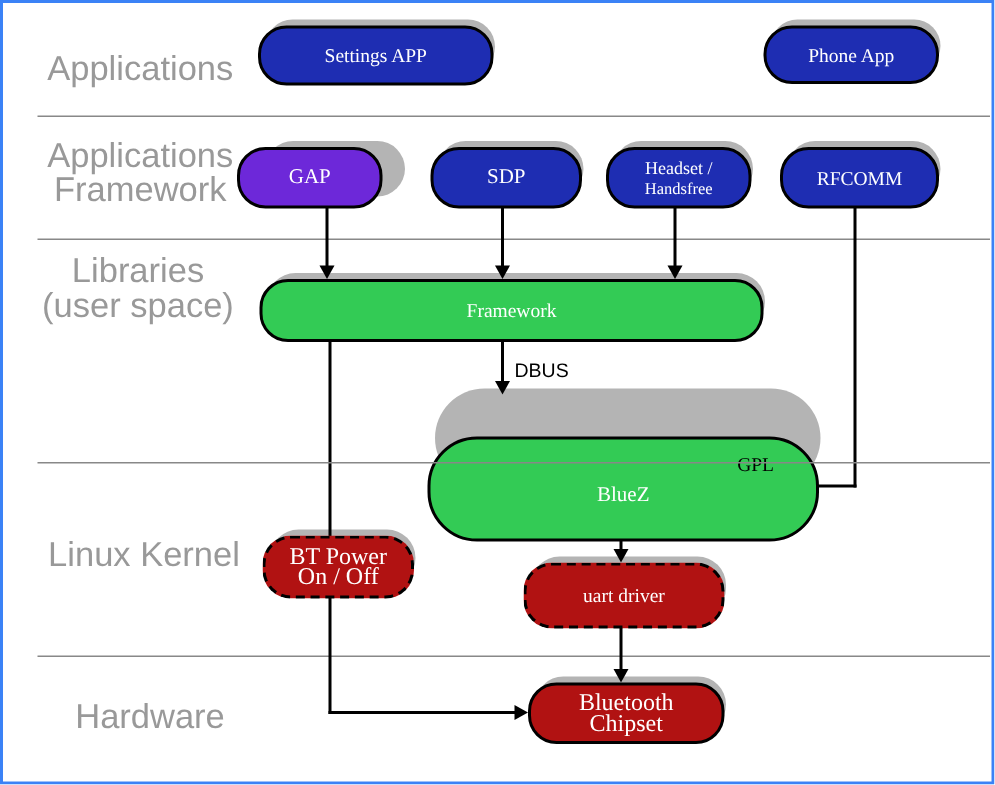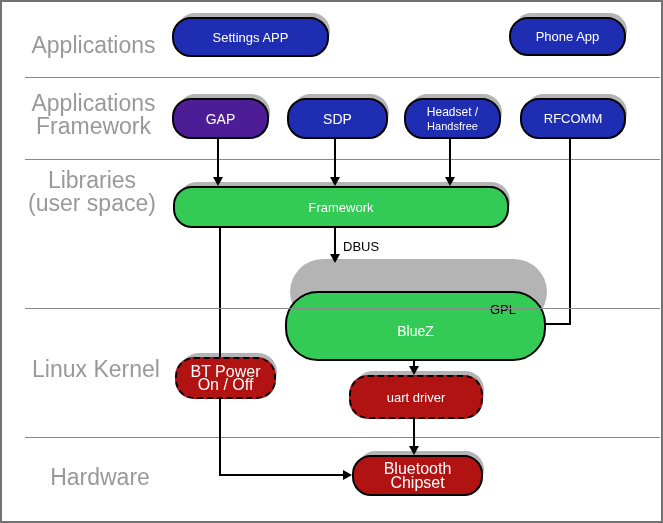--- a/index.html
+++ b/index.html
@@ -1,32 +1,32 @@
 <!DOCTYPE html>
 <html><head>
 <meta charset="utf-8">
 <style>
   html,body{margin:0;padding:0;background:#fff;}
   #canvas{
     position:relative;width:659px;height:519px;
-    border:2px solid #737373;background:#fff;overflow:hidden;
+    border:2px solid #3b82f6;background:#fff;overflow:hidden;
     font-family:"Liberation Sans",sans-serif;
   }
   
   .divider{position:absolute;left:23px;width:635px;height:1px;background:#888;z-index:0;}
   .divider.over{z-index:4;}
   
   .layer-label{
     position:absolute;color:#999;font-size:23px;line-height:23px;
     text-align:center;z-index:1;
   }
   
   .pill{
     position:absolute;display:flex;flex-direction:column;align-items:center;justify-content:center;
-    color:#fff;border:2px solid #000;border-radius:19px;z-index:3;text-align:center;
+    color:#fff;border:2px solid #000;border-radius:19px;z-index:3;text-align:center;font-family:Liberation Serif, serif;
   }
   .pill.dashed{border-style:dashed;}
   .pill .sub{display:block;}
   .shadow{position:absolute;border-radius:19px;background:#b4b4b4;z-index:1;}
   
   .vline,.hline{position:absolute;background:#000;z-index:2;}
   .vline{width:2px;}
   .hline{height:2px;}
   .arrow{position:absolute;width:0;height:0;z-index:2;}
   .arrow.down{border-left:5px solid transparent;border-right:5px solid transparent;border-top:9px solid #000;}
@@ -96,21 +96,21 @@
   <div class="shadow" style="left:352px;top:369px;width:130px;height:40px"></div>
   <div class="shadow" style="left:355px;top:449px;width:127px;height:37px"></div>
 
   <div class="pill" style="left: 170px; top: 15px; width: 153px; height: 36px; font-size: 13px; background-color: rgb(30, 45, 178);">
     <span>Settings APP</span>
   </div>
   <div class="pill" style="left: 507px; top: 15px; width: 113px; height: 35px; font-size: 13px; background-color: rgb(30, 45, 178);">
     <span>Phone App</span>
   </div>
 
-  <div class="pill" style="left: 170px; top: 96px; width: 93px; height: 37px; font-size: 14px; background-color: #4c1d95;">
+  <div class="pill" style="left: 156px; top: 96px; width: 93px; height: 37px; font-size: 14px; background-color: #6d28d9;">
     <span>GAP</span>
   </div>
   <div class="pill" style="left: 285px; top: 96px; width: 97px; height: 37px; font-size: 14px; background-color: rgb(30, 45, 178);">
     <span>SDP</span>
   </div>
   <div class="pill" style="left: 402px; top: 96px; width: 93px; height: 37px; font-size: 12px; line-height: 14px; background-color: rgb(30, 45, 178);">
     <span class="sub">Headset /</span>
     <span class="sub" style="font-size:11px">Handsfree</span>
   </div>
   <div class="pill" style="left: 518px; top: 96px; width: 102px; height: 37px; font-size: 13px; background-color: rgb(30, 45, 178);">

